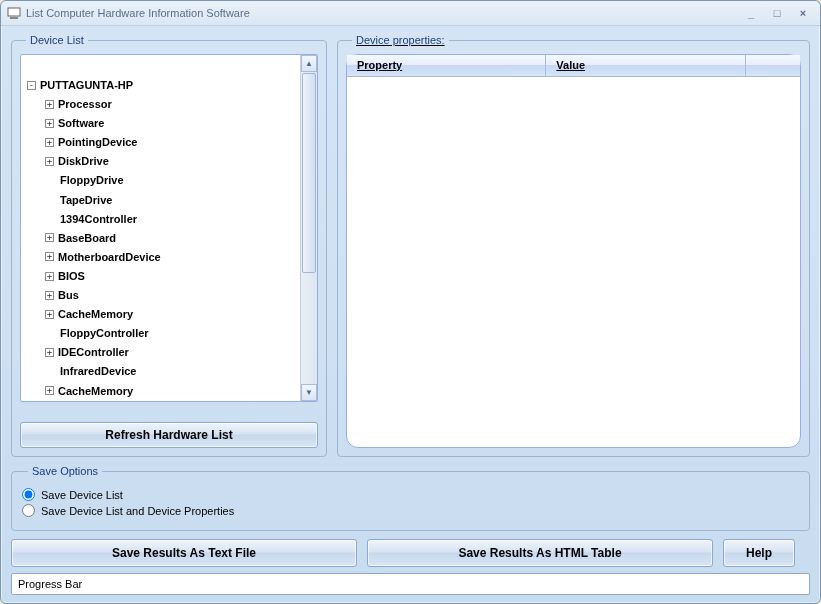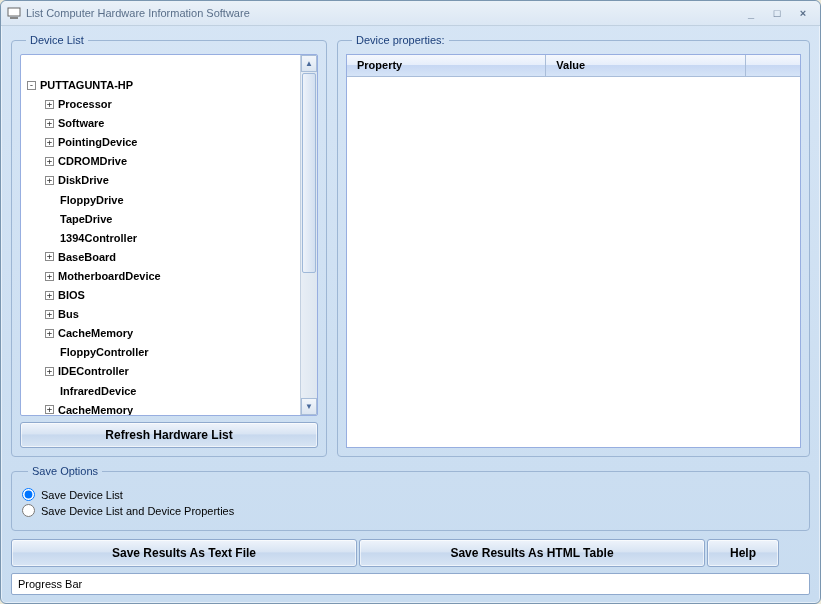--- a/index.html
+++ b/index.html
@@ -144,31 +144,32 @@
   font-weight: bold;
   font-size: 12px;
   color: #000;
   cursor: pointer;
   height: 26px;
   box-shadow: inset 0 0 0 1px rgba(255,255,255,0.6);
   display: flex;
   align-items: center;
   justify-content: center;
 }
-.refresh-btn { margin-top: 6px; width: 100%; }
+.refresh-btn { margin-top: 20px; width: 100%; }
 .props-box {
   flex: 1;
   display: flex;
   flex-direction: column;
+  text-decoration: underline;
 }
 .table-wrap {
   flex: 1;
   background: #fff;
   border: 1px solid #97aee0;
-  border-radius: 0;
+  border-radius: 12px;
 }
 .thead {
   display: flex;
   height: 22px;
 }
 .th {
   background: linear-gradient(to bottom,#f5f8fd 0%, #e6eefb 48%, #c7d8f3 50%, #d6e4f7 100%);
   border-right: 1px solid #a9bdd9;
   border-bottom: 1px solid #a9bdd9;
   font-weight: bold;
@@ -185,21 +186,21 @@
 }
 .radio-row {
   display: flex;
   align-items: center;
   margin: 3px 0;
   color: #000;
 }
 .radio-row input { margin-right: 6px; }
 .bottom-buttons {
   display: flex;
-  gap: 2px;
+  gap: 10px;
   margin-top: 8px;
 }
 .bottom-buttons .btn { flex: 0 0 auto; }
 .btn.wide { width: 346px; height: 28px; font-size: 12px; }
 .btn.help { width: 72px; height: 28px; }
 .progress-wrap {
   margin-top: 6px;
   height: 22px;
   background: #fff;
   border: 1px solid #8fa9cd;
@@ -231,21 +232,20 @@
 
       <fieldset class="device-list-box">
         <legend>Device List</legend>
         <div class="tree-wrap">
           <div class="tree" id="tree">
               <div class="tree-node"><span class="expander">-</span><span class="tree-label">PUTTAGUNTA-HP</span></div>
               <div class="children">
                 <div class="tree-node"><span class="expander">+</span><span class="tree-label">Processor</span></div>
                 <div class="tree-node"><span class="expander">+</span><span class="tree-label">Software</span></div>
                 <div class="tree-node"><span class="expander">+</span><span class="tree-label">PointingDevice</span></div>
-                <div class="tree-node"><span class="expander">+</span><span class="tree-label">CDROMDrive</span></div>
                 <div class="tree-node"><span class="expander">+</span><span class="tree-label">DiskDrive</span></div>
                 <div class="tree-node"><span class="no-expander"></span><span class="tree-label">FloppyDrive</span></div>
                 <div class="tree-node"><span class="no-expander"></span><span class="tree-label">TapeDrive</span></div>
                 <div class="tree-node"><span class="no-expander"></span><span class="tree-label">1394Controller</span></div>
                 <div class="tree-node"><span class="expander">+</span><span class="tree-label">BaseBoard</span></div>
                 <div class="tree-node"><span class="expander">+</span><span class="tree-label">MotherboardDevice</span></div>
                 <div class="tree-node"><span class="expander">+</span><span class="tree-label">BIOS</span></div>
                 <div class="tree-node"><span class="expander">+</span><span class="tree-label">Bus</span></div>
                 <div class="tree-node"><span class="expander">+</span><span class="tree-label">CacheMemory</span></div>
                 <div class="tree-node"><span class="no-expander"></span><span class="tree-label">FloppyController</span></div>

